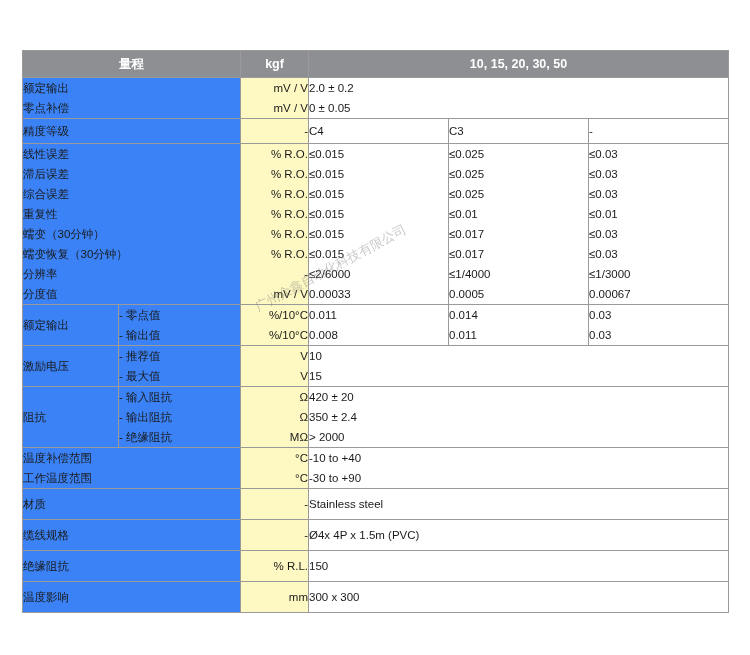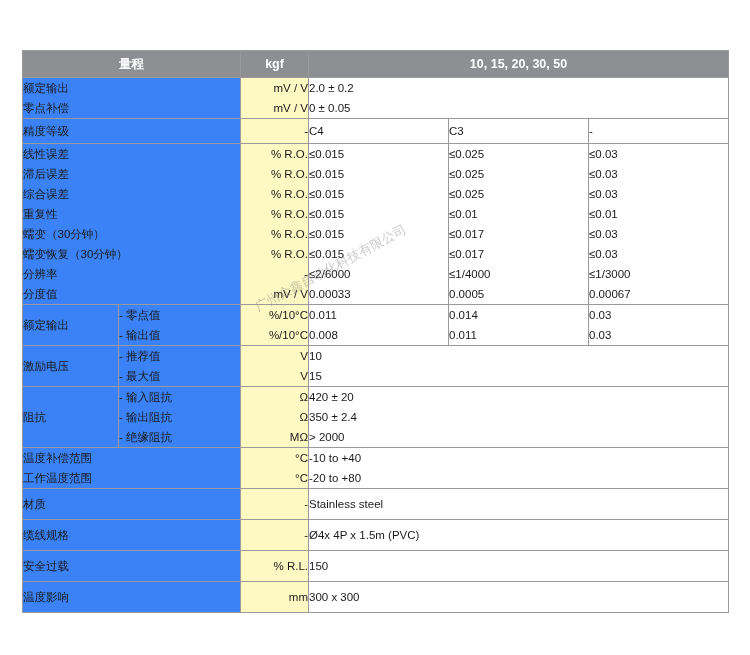--- a/index.html
+++ b/index.html
@@ -231,37 +231,37 @@
       </tr>
 
       <tr>
         <td class="lbl tall noborder-b" colspan="2">温度补偿范围</td>
         <td class="unit tall noborder-b">°C</td>
         <td class="val tall noborder-b" colspan="3">-10 to +40</td>
       </tr>
       <tr>
         <td class="lbl tall noborder-t" colspan="2">工作温度范围</td>
         <td class="unit tall noborder-t">°C</td>
-        <td class="val tall noborder-t" colspan="3">-20 to +80</td>
+        <td class="val tall noborder-t" colspan="3">-30 to +90</td>
       </tr>
 
       <tr>
         <td class="lbl" style="height:30px" colspan="2">材质</td>
         <td class="unit">-</td>
         <td class="val" colspan="3">Stainless steel</td>
       </tr>
 
       <tr>
         <td class="lbl" style="height:30px" colspan="2">缆线规格</td>
         <td class="unit">-</td>
         <td class="val" colspan="3">Ø4x 4P x 1.5m (PVC)</td>
       </tr>
 
       <tr>
-        <td class="lbl" style="height:30px" colspan="2">安全过载</td>
+        <td class="lbl" style="height:30px" colspan="2">绝缘阻抗</td>
         <td class="unit">% R.L.</td>
         <td class="val" colspan="3">150</td>
       </tr>
 
       <tr>
         <td class="lbl" style="height:30px" colspan="2">温度影响</td>
         <td class="unit">mm</td>
         <td class="val" colspan="3">300 x 300</td>
       </tr>
     </tbody>

